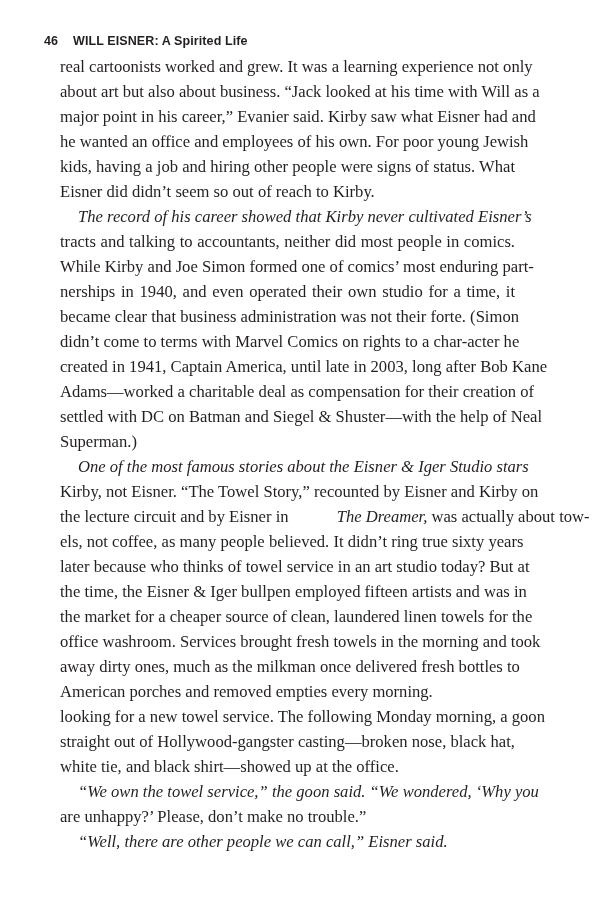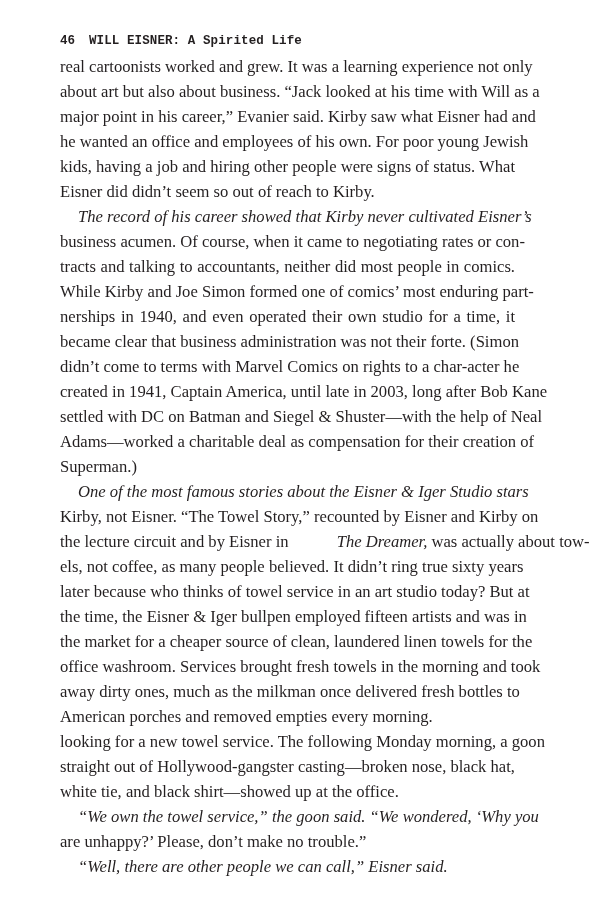--- a/index.html
+++ b/index.html
@@ -9,23 +9,23 @@
     }
     body {
       width: 600px;
       height: 902px;
       position: relative;
       overflow: hidden;
       color: #231f20;
     }
     .running-head {
       position: absolute;
-      left: 60px;
+      left: 44px;
       top: 34px;
-      font-family: Liberation Mono, monospace;
+      font-family: Liberation Sans, sans-serif;
       font-weight: bold;
       font-size: 12.5px;
       letter-spacing: 0.1px;
       white-space: nowrap;
     }
     .running-head .folio {
       display: inline-block;
       width: 29px;
     }
     .body-text {
@@ -67,29 +67,28 @@
     <div>
       <span class="line">real cartoonists worked and grew. It was a learning experience not only</span>
       <span class="line">about art but also about business. “Jack looked at his time with Will as a</span>
       <span class="line">major point in his career,” Evanier said. Kirby saw what Eisner had and</span>
       <span class="line">he wanted an office and employees of his own. For poor young Jewish</span>
       <span class="line">kids, having a job and hiring other people were signs of status. What</span>
       <span class="line last">Eisner did didn’t seem so out of reach to Kirby.</span>
     </div>
     <div>
       <span class="line indent">The record of his career showed that Kirby never cultivated Eisner’s</span>
-      <span class="line">business acumen. Of course, when it came to negotiating rates or con-</span>
       <span class="line">tracts and talking to accountants, neither did most people in comics.</span>
       <span class="line">While Kirby and Joe Simon formed one of comics’ most enduring part-</span>
       <span class="line">nerships in 1940, and even operated their own studio for a time, it</span>
       <span class="line">became clear that business administration was not their forte. (Simon</span>
       <span class="line">didn’t come to terms with Marvel Comics on rights to a char-acter he</span>
       <span class="line">created in 1941, Captain America, until late in 2003, long after Bob Kane</span>
+      <span class="line">Adams—worked a charitable deal as compensation for their creation of</span>
       <span class="line">settled with DC on Batman and Siegel &amp; Shuster—with the help of Neal</span>
-      <span class="line">Adams—worked a charitable deal as compensation for their creation of</span>
       <span class="line last">Superman.)</span>
     </div>
     <div>
       <span class="line indent">One of the most famous stories about the Eisner &amp; Iger Studio stars</span>
       <span class="line">Kirby, not Eisner. “The Towel Story,” recounted by Eisner and Kirby on</span>
       <span class="line"><span>the lecture circuit and by Eisner in </span><i>The Dreamer,</i><span> was actually about tow-</span></span>
       <span class="line">els, not coffee, as many people believed. It didn’t ring true sixty years</span>
       <span class="line">later because who thinks of towel service in an art studio today? But at</span>
       <span class="line">the time, the Eisner &amp; Iger bullpen employed fifteen artists and was in</span>
       <span class="line">the market for a cheaper source of clean, laundered linen towels for the</span>

